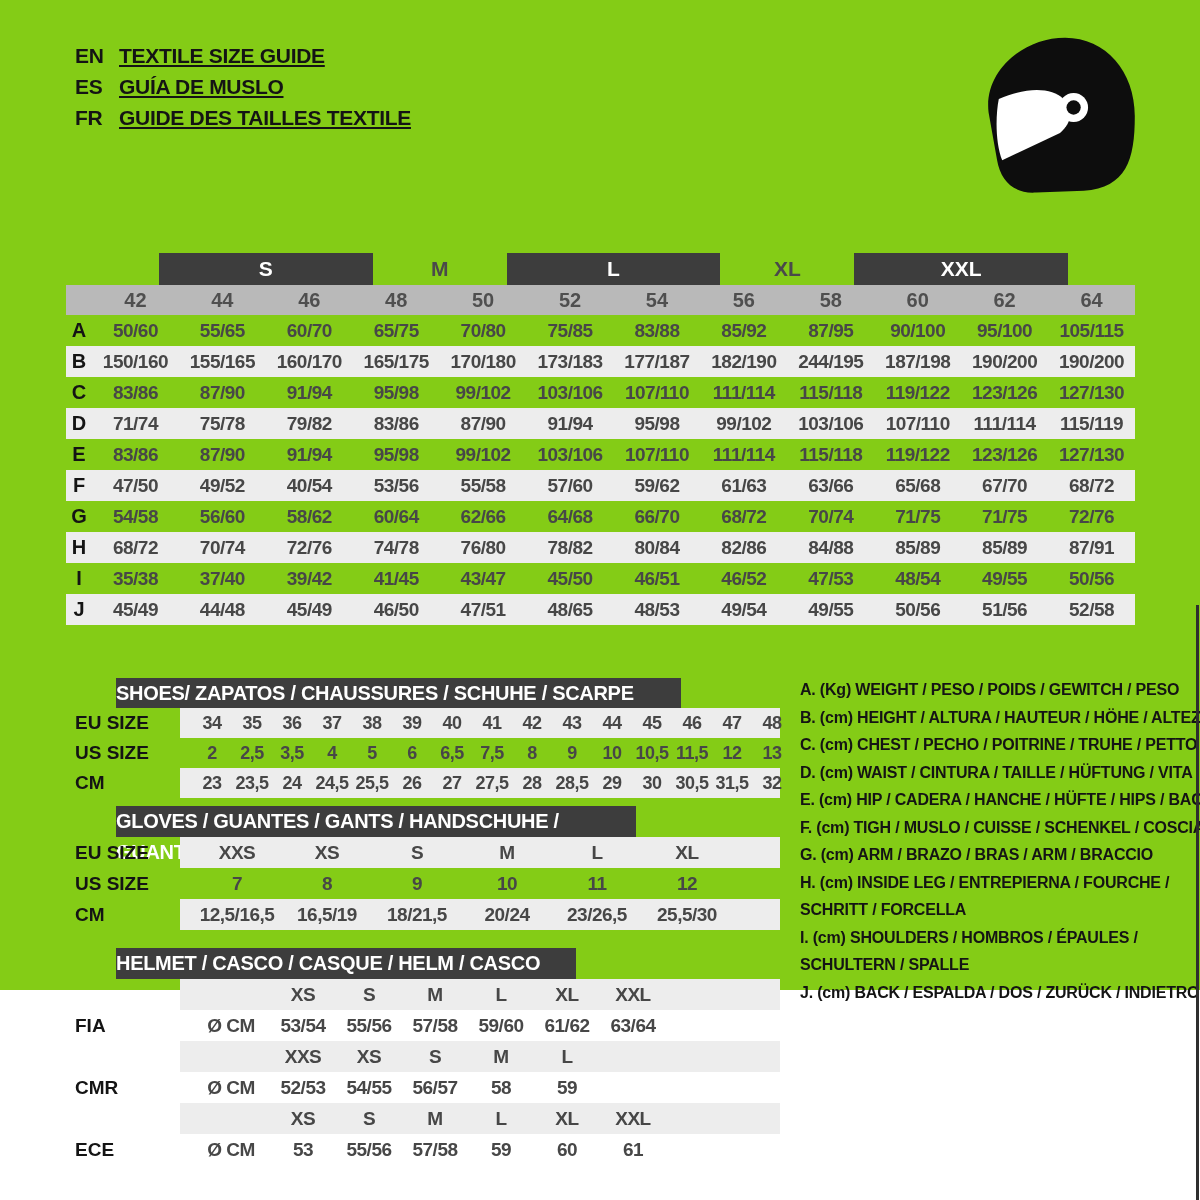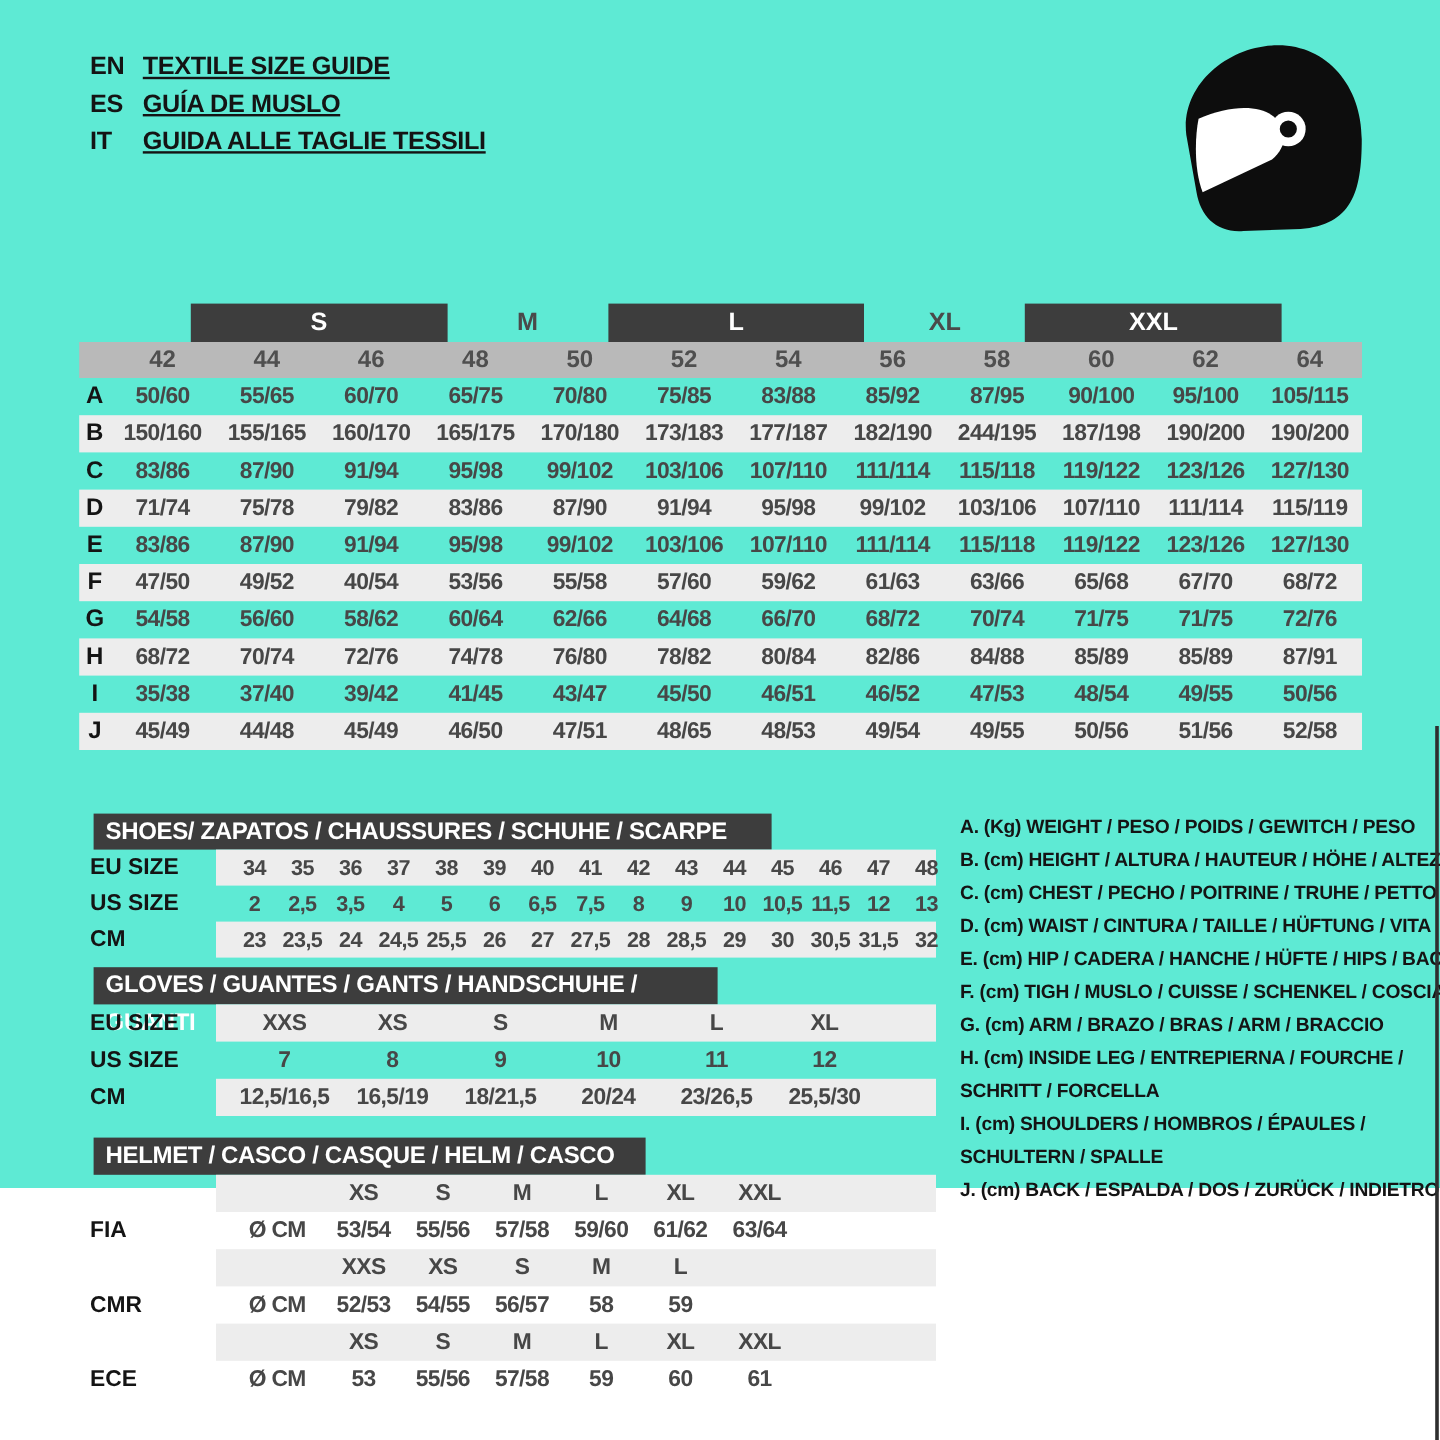--- a/index.html
+++ b/index.html
@@ -1,21 +1,21 @@
 <!DOCTYPE html>
 <html style="--bar: #3d3d3d; --band: #b9b9b9; --stripe: #ededed; --text: #474747; --label: #141414;"><head>
 <meta charset="utf-8">
 <style>
   :root{
     --bar:#3d3d3d; --band:#b9b9b9; --stripe:#ededed; --text:#474747; --label:#141414;
   }
   *{box-sizing:border-box;margin:0;padding:0;}
   html,body{width:1200px;height:1200px;}
   body{background:#fff;font-family:"Liberation Sans",sans-serif;font-weight:bold;color:var(--label);overflow:hidden;}
-  .sheet{position:relative;width:1200px;height:990px;background:#5eead4;}
+  .sheet{position:relative;width:1200px;height:990px;background:#84cc16;}
 
   
   #language-list{position:absolute;left:75px;top:40px;}
   .lang-row{display:flex;line-height:31px;}
   .lang-code{width:44px;font-size:21px;letter-spacing:-0.3px;}
   .lang-title{font-size:21px;letter-spacing:-0.3px;text-decoration:underline;}
 
   
   #helmet-icon{position:absolute;left:975px;top:30px;width:170px;height:172px;}
 
@@ -30,21 +30,21 @@
   .trow{height:31px;}
   .trow.stripe{background:var(--stripe);}
   .tletter{text-align:center;font-size:20px;color:var(--label);}
   .tcell{text-align:center;font-size:19px;color:var(--text);letter-spacing:-0.5px;}
 
   
   .section{position:absolute;left:0;width:1200px;}
   #shoes-section{top:678px;}
   #gloves-section{top:806px;}
   #helmet-section{top:948px;}
-  .bar{margin-left:78px;height:30px;background:var(--bar);color:#fff;font-size:20px;line-height:30px;padding-left:10px;letter-spacing:-0.3px;}
+  .bar{margin-left:116px;height:30px;background:var(--bar);color:#fff;font-size:20px;line-height:30px;letter-spacing:-0.3px;}
   #gloves-section .bar{width:520px;height:31px;line-height:31px;}
   #shoes-section .bar{width:565px;}
   #helmet-section .bar{width:460px;height:31px;line-height:31px;}
   .data-row{position:relative;height:30px;}
   #gloves-rows .data-row,#helmet-rows .data-row{height:31px;}
   .row-label{position:absolute;left:75px;top:0;bottom:0;display:flex;align-items:center;font-size:19px;color:var(--label);}
   .row-grid{position:absolute;left:180px;top:0;bottom:0;width:600px;display:grid;align-items:center;padding-left:12px;}
   .row-grid.stripe{background:var(--stripe);}
   .grid15{grid-template-columns:repeat(15,40px);}
   .grid6{grid-template-columns:repeat(6,90px);}
@@ -66,22 +66,22 @@
   <div id="language-list">
       <div class="lang-row">
         <div class="lang-code">EN</div>
         <div class="lang-title">TEXTILE SIZE GUIDE</div>
       </div>
       <div class="lang-row">
         <div class="lang-code">ES</div>
         <div class="lang-title">GUÍA DE MUSLO</div>
       </div>
       <div class="lang-row">
-        <div class="lang-code">IT</div>
-        <div class="lang-title">GUIDA ALLE TAGLIE TESSILI</div>
+        <div class="lang-code">FR</div>
+        <div class="lang-title">GUIDE DES TAILLES TEXTILE</div>
       </div>
     </div>
 
   <svg id="helmet-icon" viewBox="0 0 100 100" aria-hidden="true">
     <path d="M53,4 C77,4 94,24 94,50 C94,76 89,92 64,94 L36,95 C23,96 15,88 13,76 L8,48 C5,24 28,4 53,4 Z" fill="#0d0d0d"></path>
     <path d="M14,40 C30,33 45,33 52,40 C58,46 57,54 50,60 L16,76 C12,66 12,50 14,40 Z" fill="#ffffff"></path>
     <circle cx="58" cy="45" r="8.5" fill="#ffffff"></circle>
     <circle cx="58" cy="45" r="4.2" fill="#0d0d0d"></circle>
   </svg>
 

